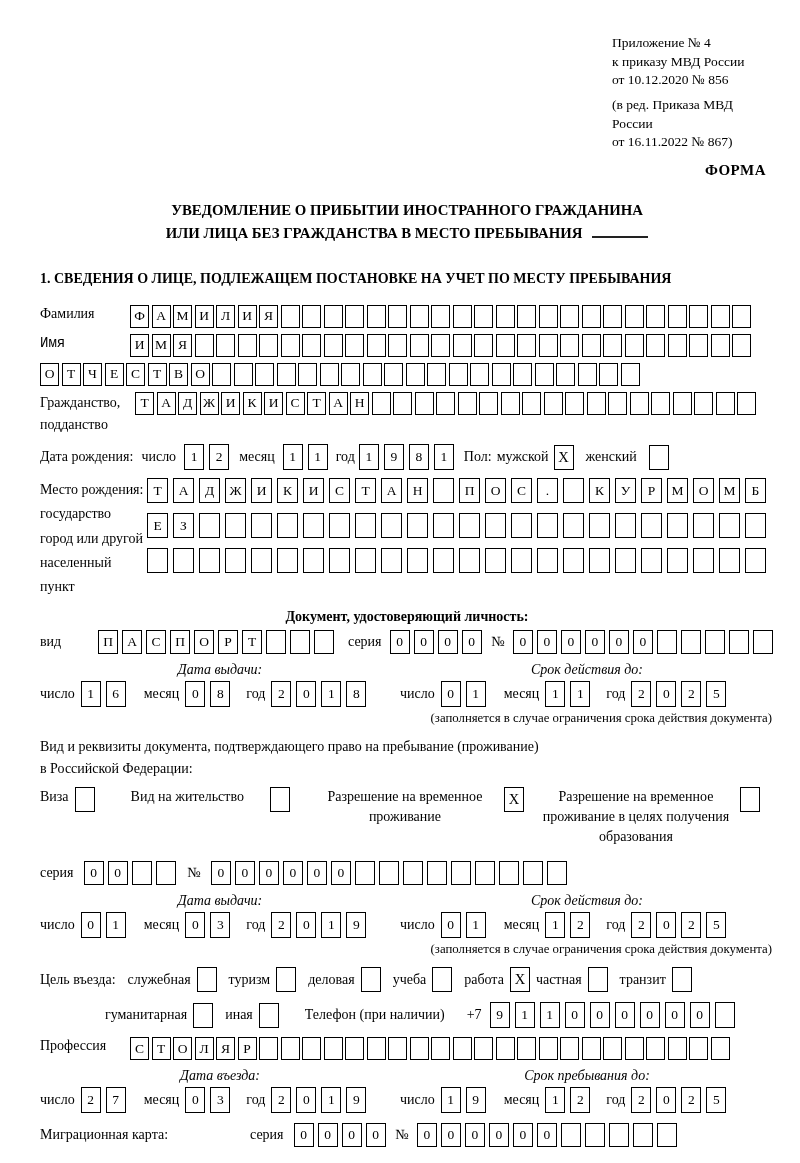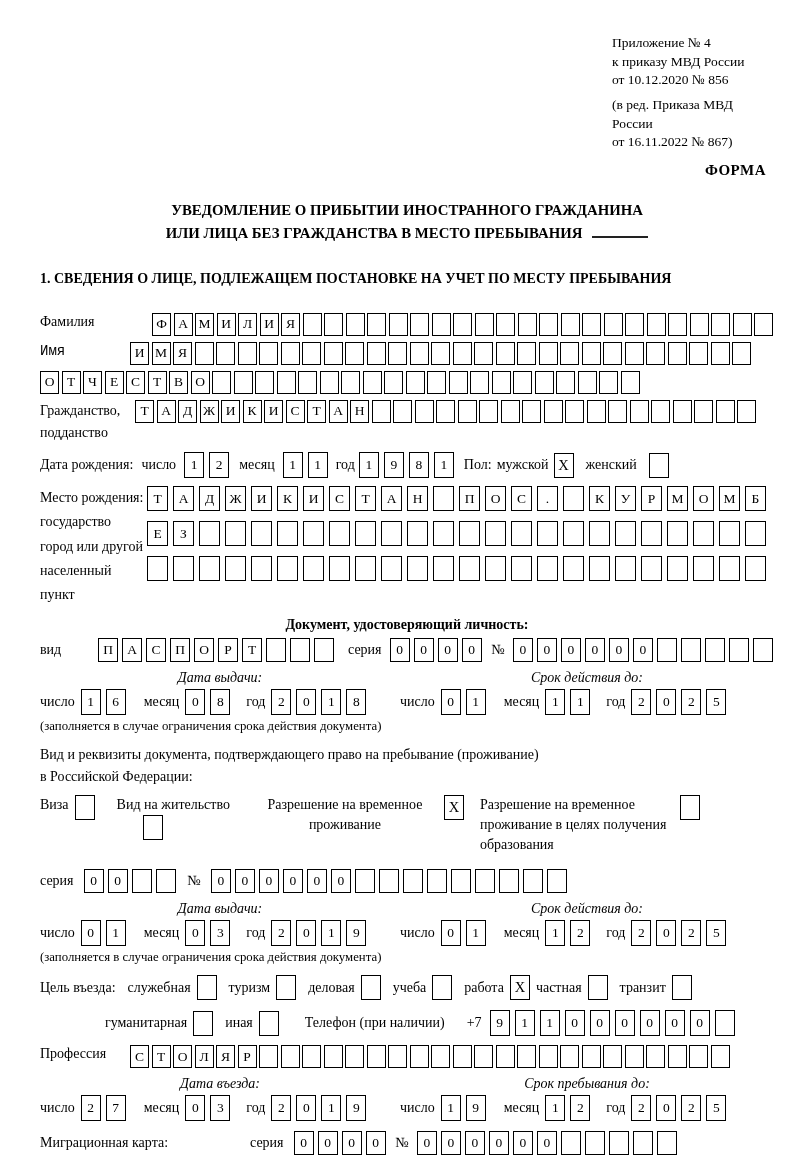--- a/index.html
+++ b/index.html
@@ -27,27 +27,27 @@
   .cb{box-sizing:border-box;width:20px;height:25px;border:1.9px solid #000;display:inline-flex;align-items:center;justify-content:center;font-size:14.5px;flex-shrink:0;background:#fff;}
   .doc-header{margin-top:10px;text-align:center;font-weight:bold;font-size:14px;}
   .date-headers{display:flex;margin-top:8px;font-size:14px;font-style:italic;}
   .date-headers .left{width:360px;text-align:center;}
   .date-headers .right{flex:1;text-align:center;}
   .date-row{display:flex;align-items:center;margin-top:3px;}
   .dgroup{display:flex;align-items:center;}
   .dgroup .lbl{margin-right:6px;}
   .dgroup .cells{margin-right:10px;}
   .dgroup.left{width:360px;}
-  .note-right{font-size:12.8px;margin-top:4px;padding-right:2px;}
+  .note-right{text-align:right;font-size:12.8px;margin-top:4px;padding-right:2px;}
   .intro{font-size:14px;margin-top:10px;line-height:1.6;}
   .opt-row{display:flex;align-items:flex-start;margin-top:6px;}
   .opt{display:flex;align-items:flex-start;}
   .opt .opt-lbl{font-size:14px;line-height:1.45;}
   .opt .opt-lbl.c2{width:182px;text-align:center;}
-  .opt .opt-lbl.c3{width:192px;text-align:left;}
+  .opt .opt-lbl.c3{width:192px;text-align:center;}
   .purpose-row{display:flex;align-items:center;margin-top:10px;flex-wrap:nowrap;}
   .purpose-row .lbl{margin-right:6px;}
   .purpose-row .cb{margin-right:12px;}
   .mc-row{display:flex;align-items:center;margin-top:10px;}
   .legal{display:flex;margin-top:8px;}
   .legal .rows{display:flex;flex-direction:column;gap:10px;}
 </style>
 </head>
 <body>
 
@@ -63,21 +63,21 @@
 
   <div class="forma">ФОРМА</div>
 
   <div class="title">
     <div>УВЕДОМЛЕНИЕ О ПРИБЫТИИ ИНОСТРАННОГО ГРАЖДАНИНА</div>
     <div><span>ИЛИ ЛИЦА БЕЗ ГРАЖДАНСТВА В МЕСТО ПРЕБЫВАНИЯ</span><span class="blank-line"></span></div>
   </div>
 
   <div class="section-title">1. СВЕДЕНИЯ О ЛИЦЕ, ПОДЛЕЖАЩЕМ ПОСТАНОВКЕ НА УЧЕТ ПО МЕСТУ ПРЕБЫВАНИЯ</div>
 
-  <div class="f-row" style="margin-top:26px;gap:22px;">
+  <div class="f-row" style="margin-top:18px;">
     <span class="lbl" style="width:90px;">Фамилия</span>
     <span class="cells dense">
         <span class="cell">Ф</span>
         <span class="cell">А</span>
         <span class="cell">М</span>
         <span class="cell">И</span>
         <span class="cell">Л</span>
         <span class="cell">И</span>
         <span class="cell">Я</span>
         <span class="cell"></span>
@@ -414,21 +414,21 @@
   <div class="intro">
     <div>Вид и реквизиты документа, подтверждающего право на пребывание (проживание)</div>
     <div>в Российской Федерации:</div>
   </div>
 
   <div class="opt-row">
     <span class="opt">
       <span class="opt-lbl">Виза</span>
       <span class="cb" style="margin-left:6px;"></span>
     </span>
-    <span class="opt" style="margin-left:22px;flex-direction:column;">
+    <span class="opt" style="margin-left:36px;">
       <span class="opt-lbl">Вид на жительство</span>
       <span class="cb" style="margin-left:26px;"></span>
     </span>
     <span class="opt" style="margin-left:24px;">
       <span class="opt-lbl c2">Разрешение на временное проживание</span>
       <span class="cb" style="margin-left:8px;">X</span>
     </span>
     <span class="opt" style="margin-left:16px;">
       <span class="opt-lbl c3">Разрешение на временное проживание в целях получения образования</span>
       <span class="cb" style="margin-left:8px;"></span>

